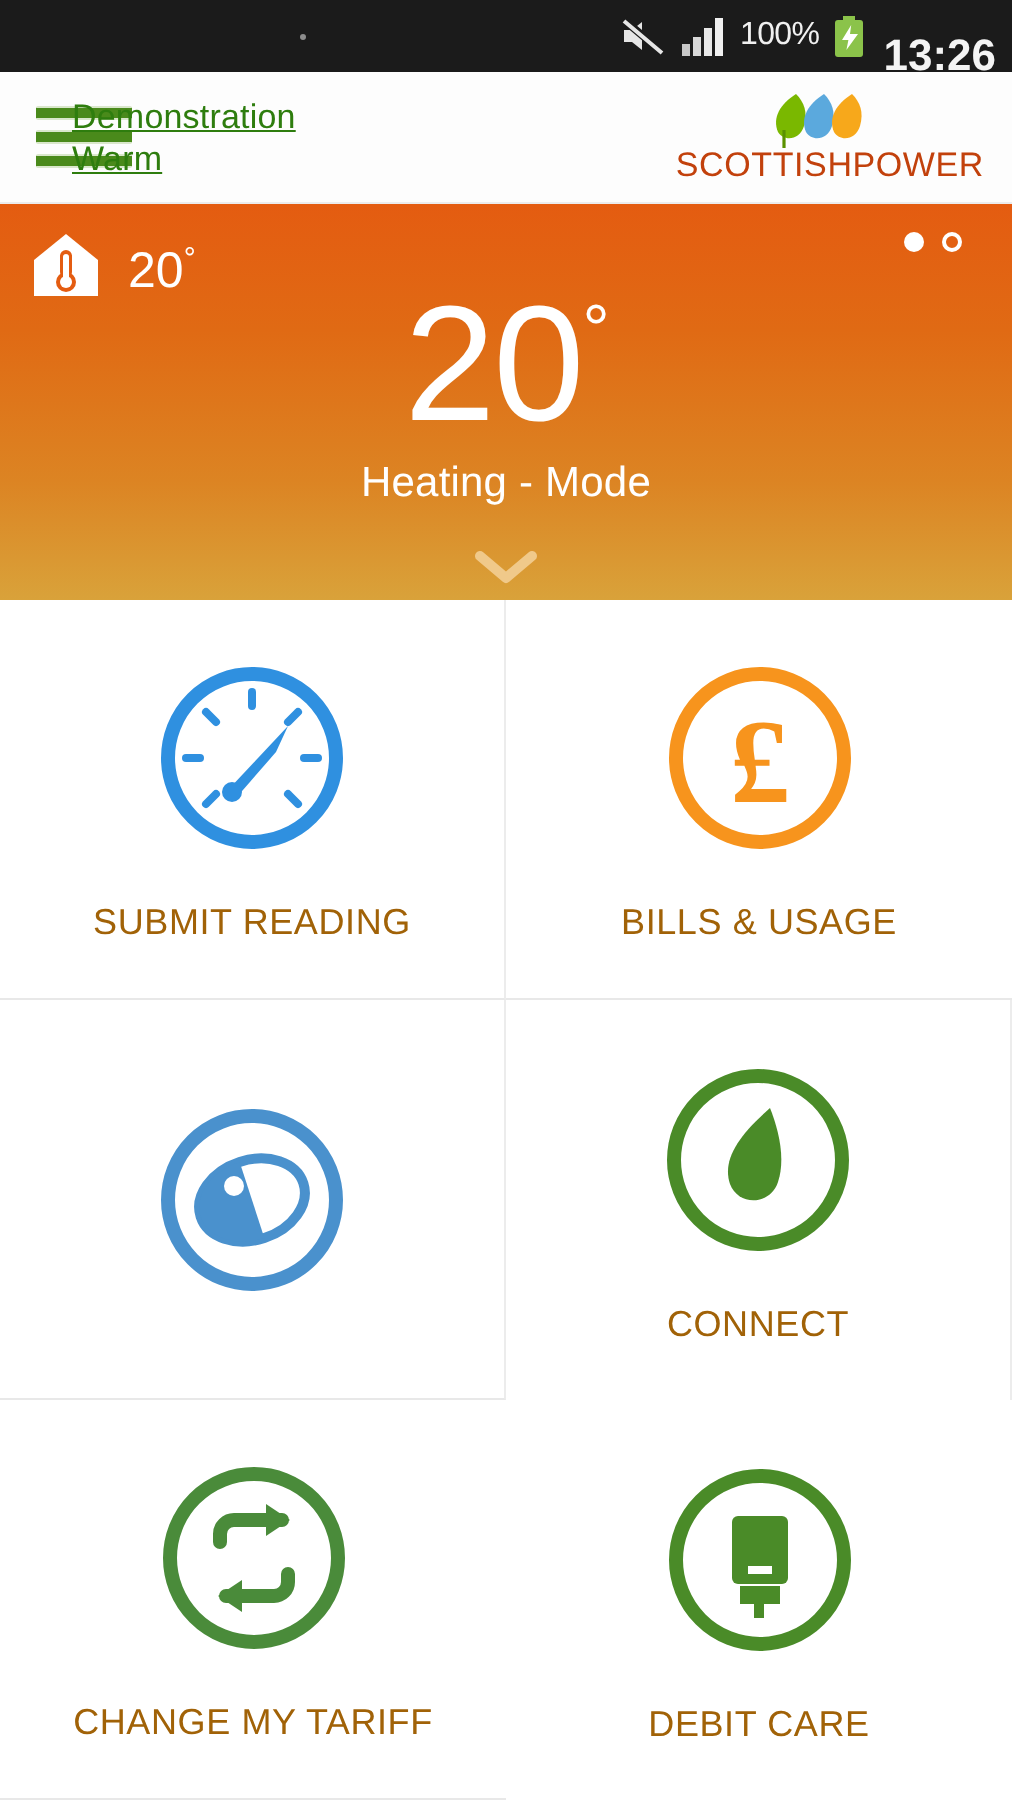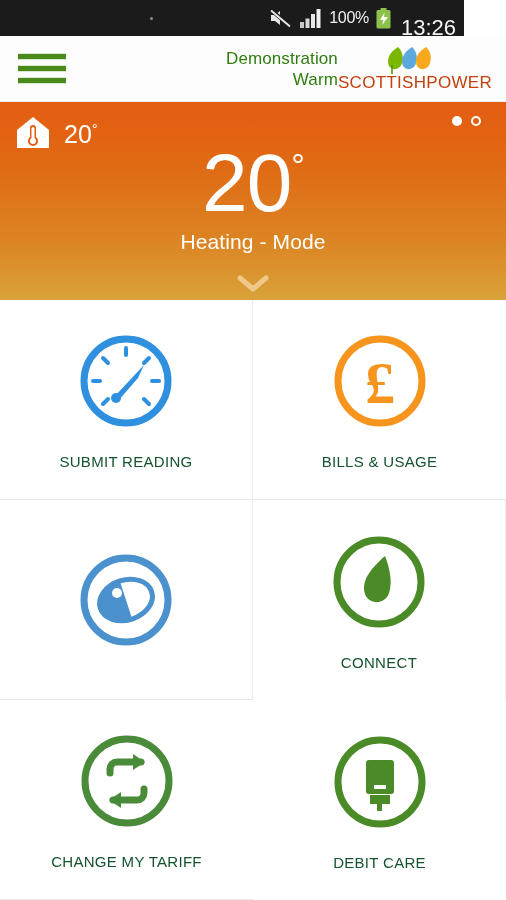--- a/index.html
+++ b/index.html
@@ -6,46 +6,46 @@
   html, body {
     width:506px; height:900px;
     background:#ffffff;
     font-family:"Liberation Sans", sans-serif;
     overflow:hidden;
   }
   #app { position:relative; width:506px; height:900px; background:#fff; }
 
   
   .statusbar{
-    position:absolute; top:0; left:0; width:464px; height:36px;
+    position:absolute; top:0; left:0; width:506px; height:36px;
     background:#1b1b1b; display:flex; align-items:center;
     padding:0 8px 0 10px; color:#e9e9e9;
   }
   .sb-left{ flex:1; display:flex; align-items:center; }
   .sb-dot{ width:3px;height:3px;border-radius:50%;background:#8d8d8d; margin-left:140px;}
   .sb-right{ display:flex; align-items:center; gap:7px; }
   .sb-icon{ display:flex; align-items:center; }
   .sb-battpct{ font-size:16px; letter-spacing:-0.3px; color:#f0f0f0; }
-  .sb-clock{ font-size:22px; color:#f4f4f4; letter-spacing:0px; margin-left:3px; font-weight:400;margin-top:20px;}
+  .sb-clock{ font-size:22px; color:#f4f4f4; letter-spacing:0px; margin-left:3px; font-weight:700;margin-top:20px;}
 
   
   .header{
     position:absolute; top:36px; left:0; width:506px; height:66px;
     background:#fdfdfd; display:flex; align-items:center;
     border-bottom:1px solid #ececec;
   }
   .hamburger{
     width:48px; margin-left:18px; display:flex; flex-direction:column;
     gap:5px; cursor:pointer;
   }
   .hamburger i{ display:block; height:7px; background:#4a8a1b; border-radius:1px;
      border-top:1px solid #d9e7cb; border-bottom:1px solid #d9e7cb; }
   .demo-title{
-    flex:1; text-align:right; color:#2e7d0e; font-size:17px; line-height:21px;
-    letter-spacing:0.1px; margin-left:-30px;
+    flex:1; text-align:left; color:#2e7d0e; font-size:17px; line-height:21px;
+    letter-spacing:0.1px; margin-left:-30px;text-decoration:underline;
   }
   .logo{ margin-right:14px; display:flex; flex-direction:column; align-items:center; }
   .logo-word{ color:#c2410c; font-size:17px; letter-spacing:0.3px; font-weight:400; margin-top:-2px;}
 
   
   .hero{
     position:absolute; top:102px; left:0; width:506px; height:198px;
     background:linear-gradient(180deg,#e45c11 0%, #e06a14 32%, #dc8423 70%, #d9a23a 100%);
     color:#fff; overflow:hidden;
   }
@@ -70,21 +70,21 @@
   }
   .cell{
     position:relative; display:flex; flex-direction:column;
     align-items:center; justify-content:center; cursor:pointer;
     background:#ffffff;
   }
   .cell.rowdiv{ border-bottom:1px solid #e8e8e8; }
   .cell.coldiv{ border-right:1px solid #ececec; }
   .cell-icon{ width:104px; height:104px; display:flex; align-items:center; justify-content:center; }
   .cell-label{
-    margin-top:20px; font-size:15px; color:#14532d; letter-spacing:0.3px;
+    margin-top:20px; font-size:18px; color:#a16207; letter-spacing:0.3px;
     text-align:center; white-space:nowrap;
   }
 </style>
 </head>
 <body>
 
 <div id="app">
 
   <div class="statusbar">
     <div class="sb-left">

